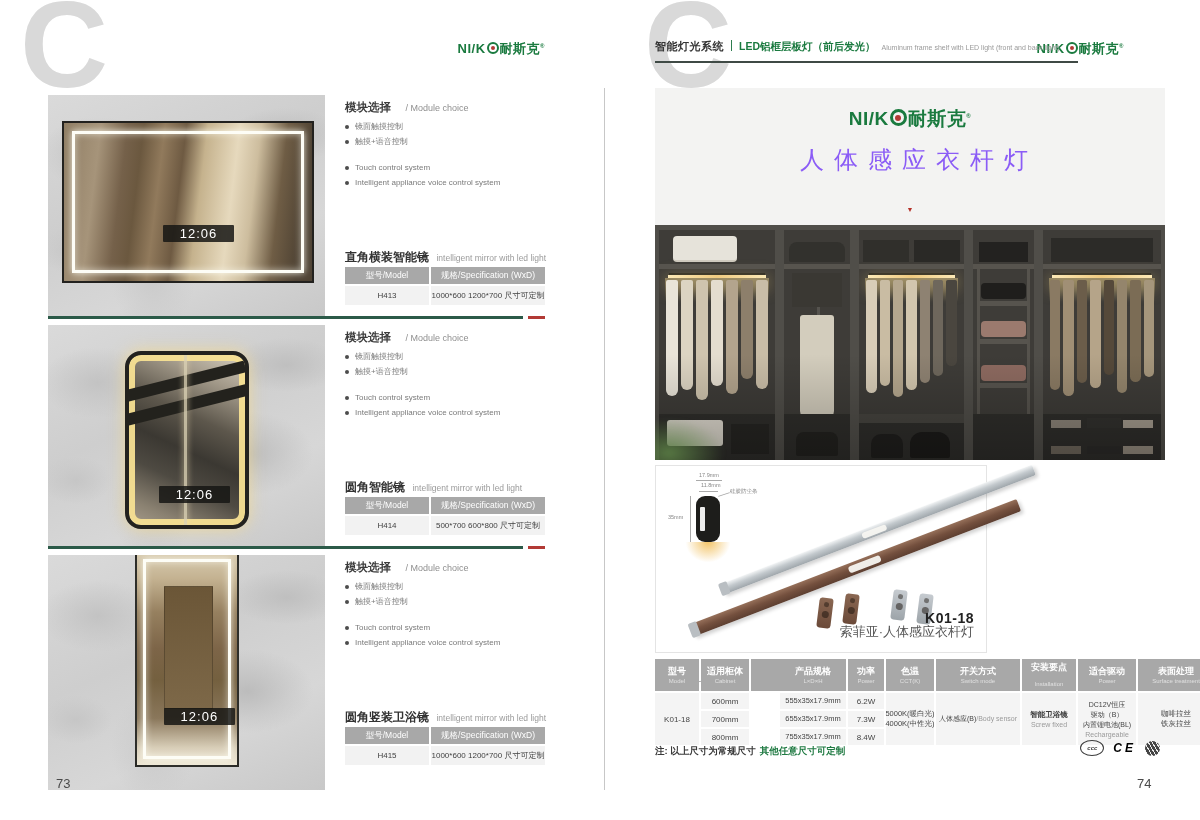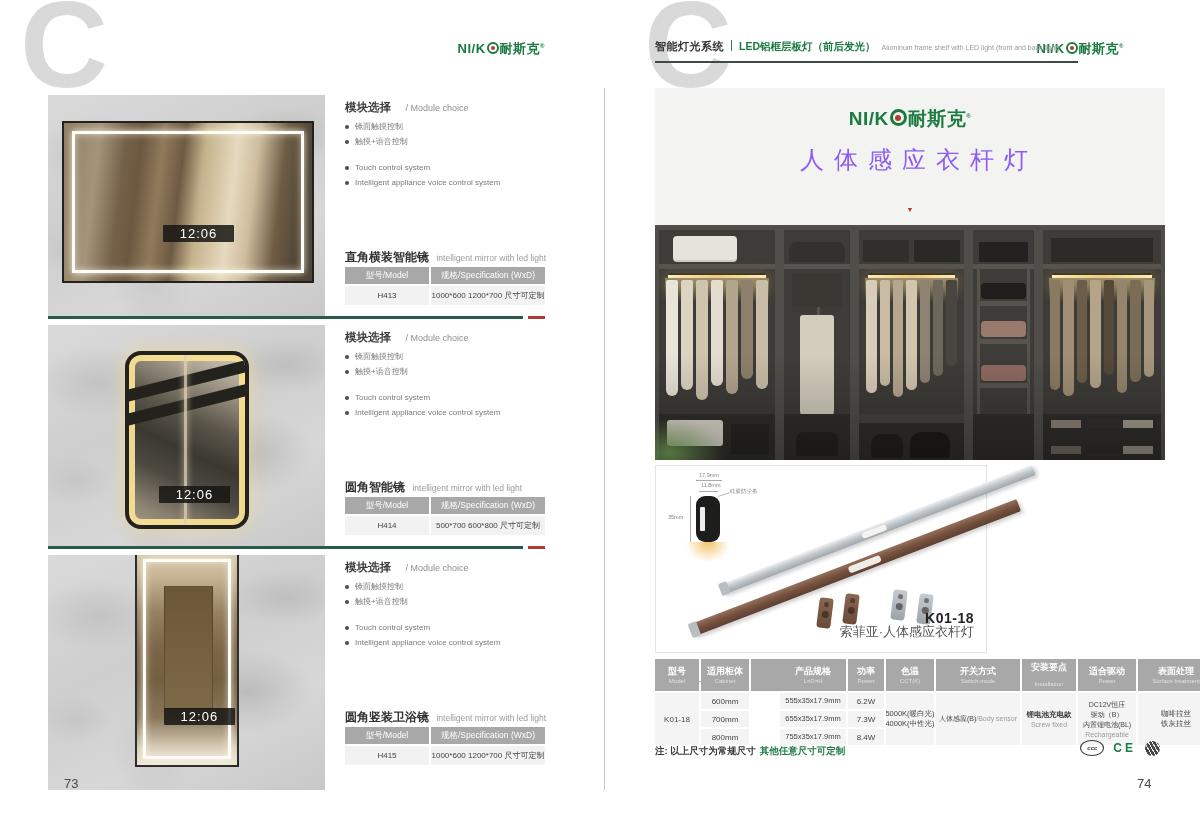--- a/index.html
+++ b/index.html
@@ -157,21 +157,21 @@
   .rtbl .w4{width:48px;} .rtbl .w5{width:84px;} .rtbl .w6{width:54px;gap:7px;} .rtbl .w7{width:58px;} .rtbl .w8{width:76px;}
   .rtbl .tiny{font-size:7px;} .rtbl .small{font-size:7.5px;line-height:10px;}
   .rtbl .muted{color:#9a9a9a;font-size:7px;line-height:9px;}
   .rtbl .bold{font-weight:bold;color:#3c3c3c;}
   .note{position:absolute;left:51px;top:745px;font-size:9.5px;white-space:nowrap;}
   .note .pfx{color:#3a3a3a;font-weight:bold;}
   .note .hl{color:#1f7a42;font-weight:bold;margin-left:4px;}
   .certs{position:absolute;right:40px;top:740px;display:flex;align-items:center;gap:9px;}
   .cert-ccc{width:22px;height:14px;border:1.3px solid #3c3c3c;border-radius:50%;display:flex;
        align-items:center;justify-content:center;font-size:6px;font-style:italic;font-weight:bold;color:#3c3c3c;}
-  .cert-ce{font-size:12px;font-weight:bold;color:#15803d;letter-spacing:3px;}
+  .cert-ce{font-size:12px;font-weight:bold;color:#000000;letter-spacing:3px;font-style:italic;}
   .cert-rd{width:15px;height:15px;border-radius:50%;
        background:repeating-linear-gradient(60deg,#454545 0 2.4px,#ececec 2.4px 3.4px);}
 </style>
 </head>
 <body>
 
 <div class="center-divider"></div>
 
 <section class="page left">
   <div class="watermark" style="left:20px;">C</div>
@@ -320,21 +320,21 @@
             <div class="c2">规格/Specification (WxD)</div>
           </div>
         <div class="brow">
             <div class="c1">H415</div>
             <div class="c2">1000*600  1200*700 尺寸可定制</div>
           </div>
       </div>
     </div>
   </div>
 
-  <div class="pagenum" style="left:64px;text-align:center;">73</div>
+  <div class="pagenum" style="left:56px;text-align:center;">73</div>
 </section>
 
 <section class="page right">
   <div class="watermark" style="left:40px;">C</div>
   <div class="hdr" style="left:51px;padding-right:18px;">
     <span class="cat">智能灯光系统</span><span class="sep"></span><span class="tcn">LED铝框层板灯（前后发光）</span><span class="ten" style="font-size:7px;">Aluminum frame shelf with LED light (front and back light)</span>
   </div>
   <div class="abs nisko" style="right:76px;top:40px;">
     <span>NI/K</span><i class="o-icon"></i><span>耐斯克</span><sup>®</sup>
   </div>
@@ -551,21 +551,21 @@
             <span class="small">4000K(中性光)</span>
           </div>
         </div>
       <div class="bcol w5">
           <div class="cell">
             <span class="tiny"><span>人体感应(B)</span><span style="color:#9a9a9a;">/Body sensor</span></span>
           </div>
         </div>
       <div class="bcol w6">
           <div class="cell">
-            <span class="small bold">锂电池充电款</span>
+            <span class="small bold">智能卫浴镜</span>
             <span class="muted">Screw fixed</span>
           </div>
         </div>
       <div class="bcol w7">
           <div class="cell">
             <span class="tiny">DC12V恒压</span>
             <span class="tiny">驱动（B）</span>
             <span class="tiny">内置锂电池(BL)</span>
             <span class="muted">Rechargeable</span>
           </div>

